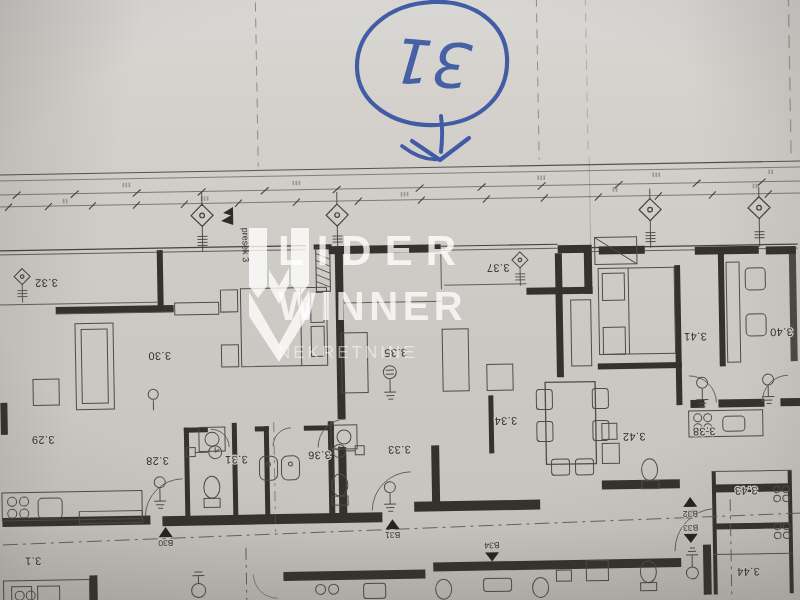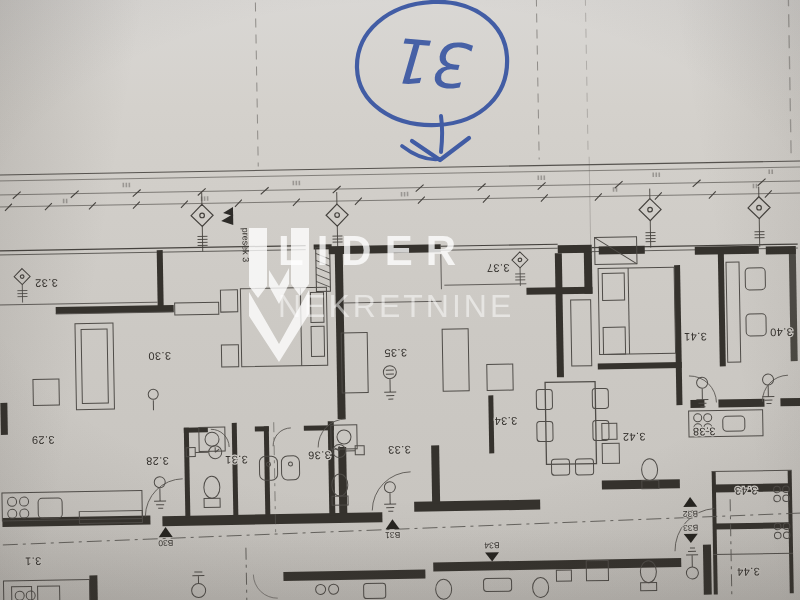--- a/index.html
+++ b/index.html
@@ -20,21 +20,21 @@
   }
   svg text{font-family:"Liberation Sans",sans-serif;fill:#34312d;}
   .lbl{font-size:11px;letter-spacing:.4px;paint-order:stroke;stroke:#ccc9c4;stroke-width:2.5px;}
   .mk{font-size:8.5px;paint-order:stroke;stroke:#ccc9c4;stroke-width:2px;}
   .sec{font-size:9px;}
   
   .wm{position:absolute;left:248px;top:228px;display:flex;pointer-events:none;}
   .wm-text{margin-left:30px;display:flex;flex-direction:column;justify-content:flex-end;}
   .wm-l1{font-size:42px;font-weight:bold;letter-spacing:13px;color:rgba(255,255,255,.78);line-height:1;margin-top:2px;}
   .wm-l2{font-size:40px;font-weight:bold;letter-spacing:4.5px;color:rgba(255,255,255,.75);line-height:1;margin-top:14px;}
-  .wm-l3{font-size:32px;font-weight:normal;letter-spacing:3px;color:rgba(255,255,255,.50);line-height:1;margin-top:18px;}
+  .wm-l3{font-size:17px;font-weight:normal;letter-spacing:3px;color:rgba(255,255,255,.50);line-height:1;margin-top:18px;}
 </style>
 </head>
 <body>
 
 <div class="photo">
 
   <svg id="plan-svg" width="800" height="600" viewBox="0 0 800 600">
     <g transform="rotate(-1 400 380)">
 
       <g stroke="#8f8c88" stroke-width="1" fill="none">
@@ -355,20 +355,21 @@
     <svg width="64" height="134" viewBox="0 0 62 134">
       <g fill="rgba(255,255,255,.78)">
         <path d="M0 0 H18 V58 L9 70 L0 58 Z"></path>
         <path d="M42 0 H60 V56 L51 68 L42 56 Z"></path>
         <path d="M20 42 L30 58 L40 40 L40 56 L30 76 L20 58 Z"></path>
         <path d="M0 64 L30 116 L60 62 L60 86 L30 134 L0 88 Z"></path>
       </g>
     </svg>
     <div class="wm-text">
       <span class="wm-l1">LIDER</span>
+      <span class="wm-l2">WINNER</span>
       <span class="wm-l3">NEKRETNINE</span>
     </div>
   </div>
 
   <svg width="800" height="600" viewBox="0 0 800 600">
     <g stroke="#2e4d9f" fill="none" stroke-linecap="round" stroke-linejoin="round" opacity=".88">
       <path stroke-width="4.2" d="M433 2 C 388 4 356 32 357 68 C 358 102 392 127 437 125 C 482 123 509 94 507 57 C 505 23 473 0 433 2"></path>
       <path stroke-width="4" d="M441 116 C 443 130 442 143 441 152"></path>
       <path stroke-width="4.2" d="M412 141 L440 160 L469 138"></path>
       <path stroke-width="3.6" d="M402 146 C 415 156 428 161 441 159"></path>

